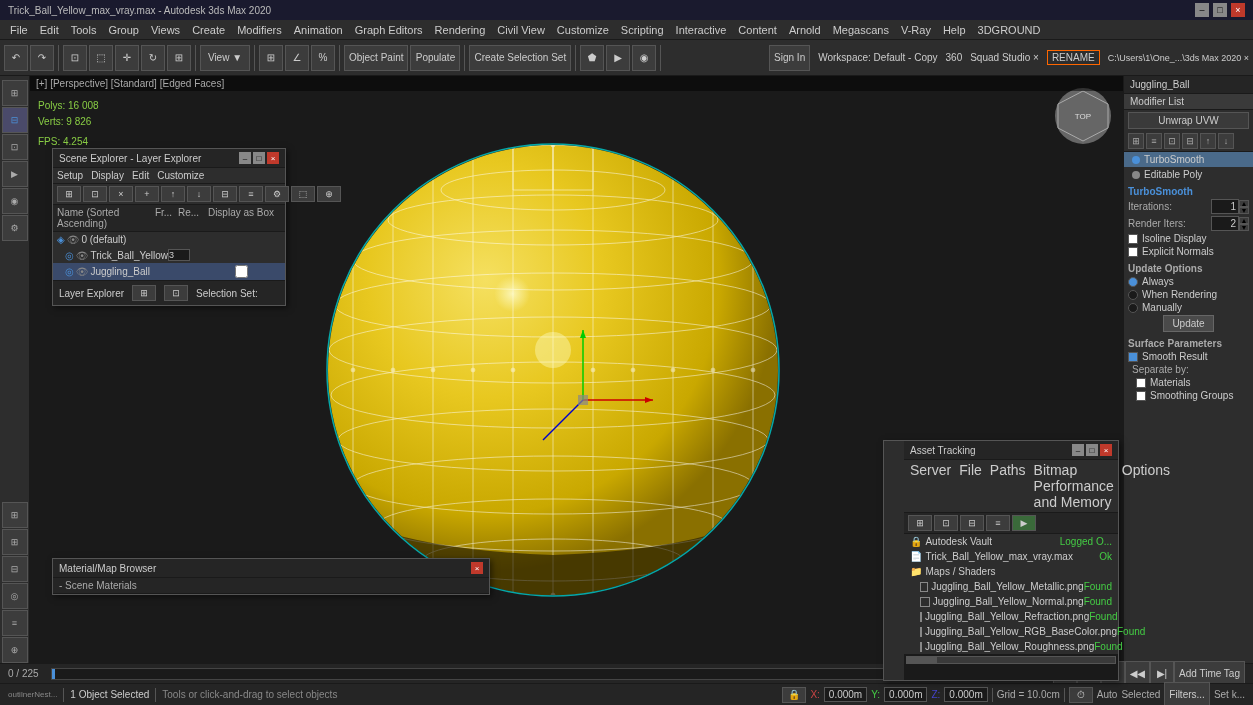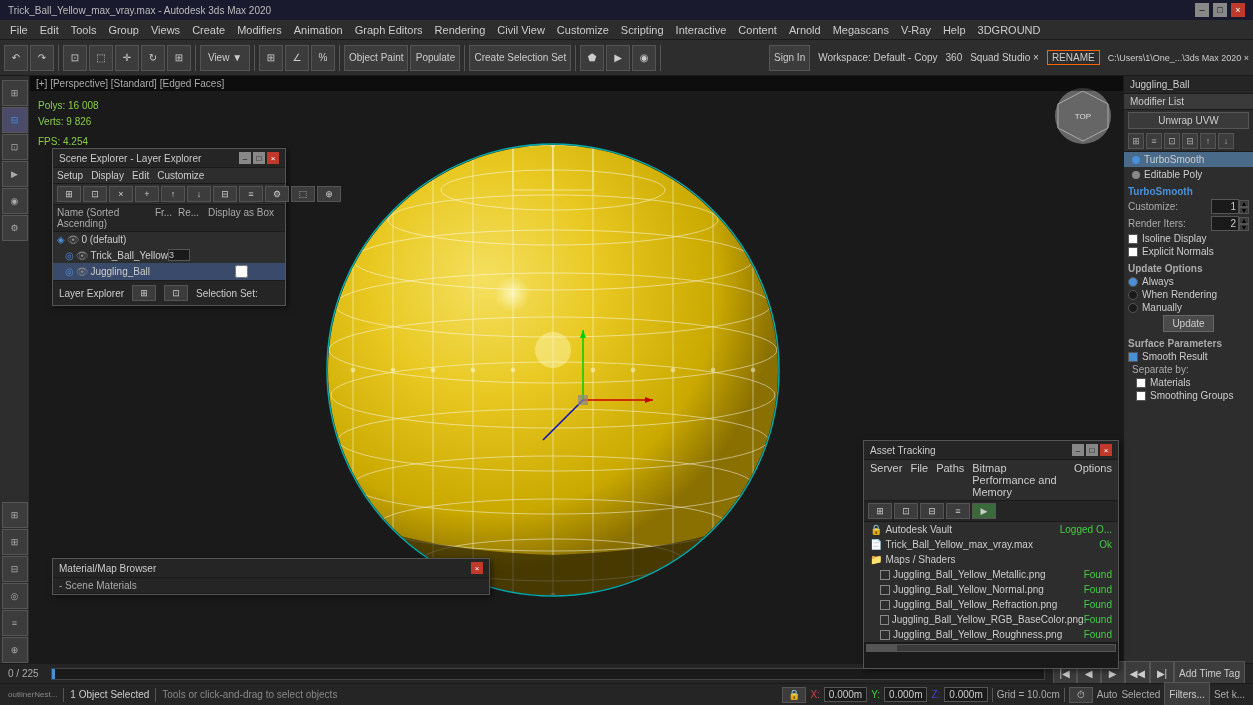--- a/index.html
+++ b/index.html
@@ -79,21 +79,21 @@
     .se-bottom { background: #252525; padding: 4px 6px; border-top: 1px solid #1a1a1a; display: flex; align-items: center; gap: 8px; font-size: 10px; }
 
     
     #mat-browser { left: 52px; top: 558px; width: 435px; }
     .mat-search { padding: 4px; border-bottom: 1px solid #1a1a1a; }
     .mat-search input { width: 100%; background: #1a1a1a; border: 1px solid #555; color: #ccc; padding: 2px 4px; font-size: 10px; }
     .mat-section-header { background: #252525; padding: 2px 6px; font-size: 10px; color: #aaa; border-bottom: 1px solid #1a1a1a; }
     .mat-item { display: flex; align-items: center; padding: 2px 8px; font-size: 10px; color: #ccc; gap: 6px; }
     .mat-item .mat-preview { width: 16px; height: 16px; border: 1px solid #555; }
     .mat-color-bar { height: 12px; flex: 0 0 80px; }
-    .at-menu { display: flex; gap: 8px; padding: 2px 6px; font-size: 11px; border-bottom: 1px solid #1a1a1a; }
+    .at-menu { display: flex; gap: 8px; padding: 2px 6px; font-size: 14px; border-bottom: 1px solid #1a1a1a; }
     .at-menu span { cursor: pointer; color: #ccc; }
     .at-toolbar { background: #252525; padding: 2px 4px; display: flex; gap: 2px; border-bottom: 1px solid #1a1a1a; }
     .at-headers { display: flex; padding: 2px 6px; font-size: 10px; color: #aaa; border-bottom: 1px solid #1a1a1a; background: #252525; }
     .at-col-name { flex: 1; }
     .at-col-status { width: 70px; }
     .at-row { display: flex; align-items: center; padding: 2px 6px; font-size: 10px; color: #ccc; }
     .status-ok { color: #44cc44; }
     .status-loggedin { color: #44cc44; }
 
     
@@ -367,21 +367,21 @@
       <span class="dot" style="background:#888;"></span>
       <span>Editable Poly</span>
     </div>
 
     <div id="mod-props">
 
       <div class="prop-group">
         <div class="prop-group-title">TurboSmooth</div>
 
         <div class="prop-row">
-          <span class="prop-label">Customize:</span>
+          <span class="prop-label">Iterations:</span>
           <div class="spinner">
             <input class="spinner-input" type="text" value="1" style="">
             <div class="spinner-btns">
               <button class="spinner-btn">▲</button>
               <button class="spinner-btn">▼</button>
             </div>
           </div>
         </div>
 
         <div class="prop-row">
@@ -534,21 +534,21 @@
     </div>
   </div>
 
 
   <div class="mat-section-header">
     <span>- Scene Materials</span>
   </div>
 
 </div>
 
-<div class="floating-panel" id="asset-tracking-panel" style="right:134px; top:440px; width:256px; z-index:200;">
+<div class="floating-panel" id="asset-tracking-panel" style="right:134px; top:440px; width:236px; z-index:200;padding-left:20px;">
   <div class="panel-titlebar">
     <span>Asset Tracking</span>
     <div class="panel-controls">
       <button class="panel-min">–</button>
       <button class="panel-min">□</button>
       <button class="panel-close">×</button>
     </div>
   </div>
 
   <div class="at-menu">

